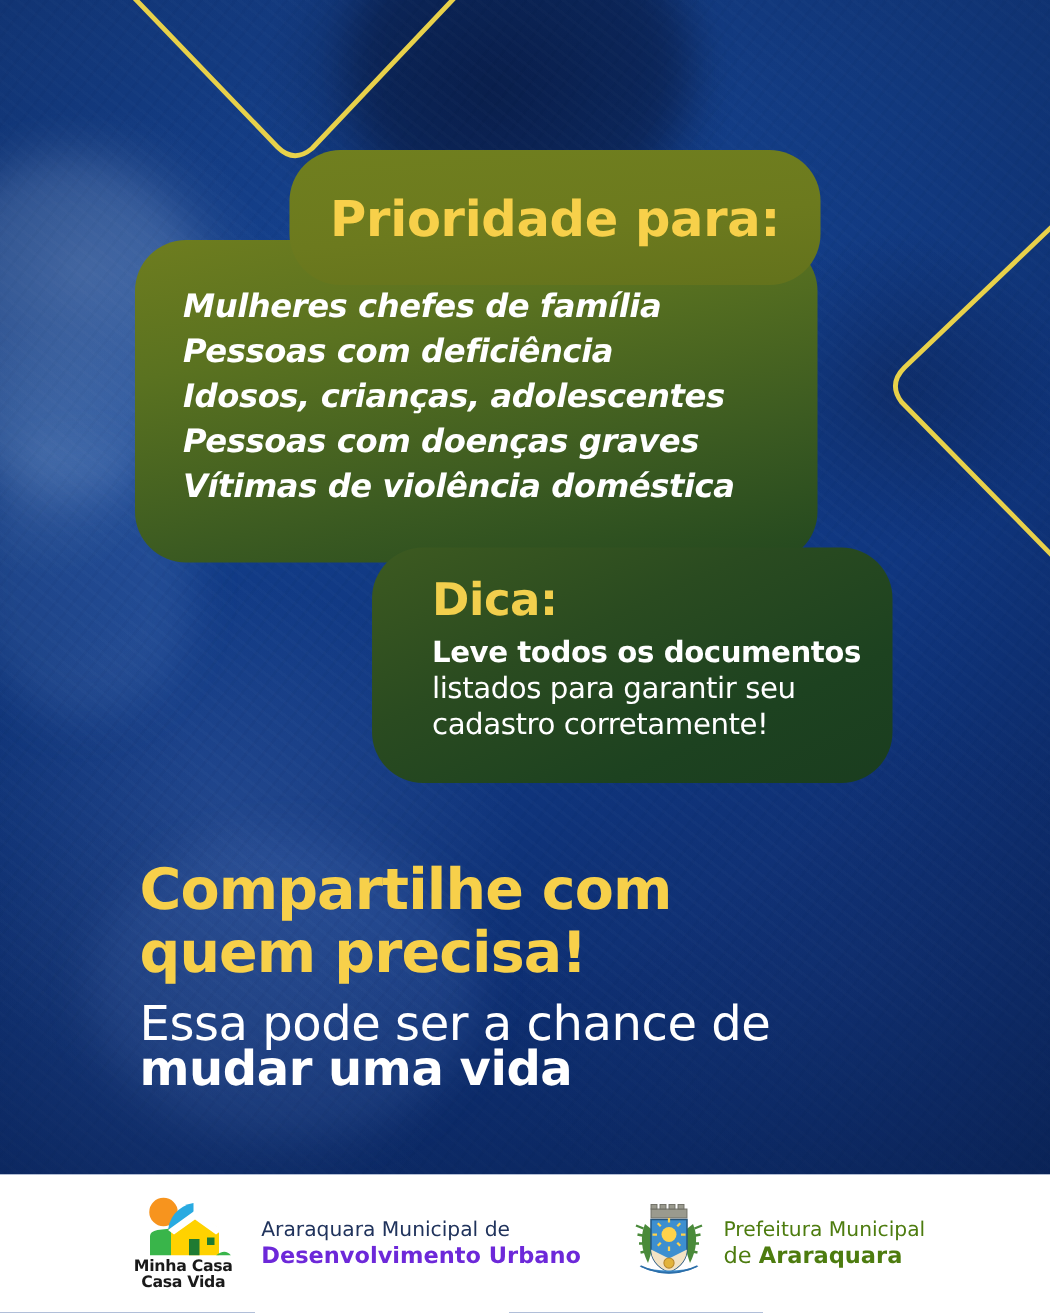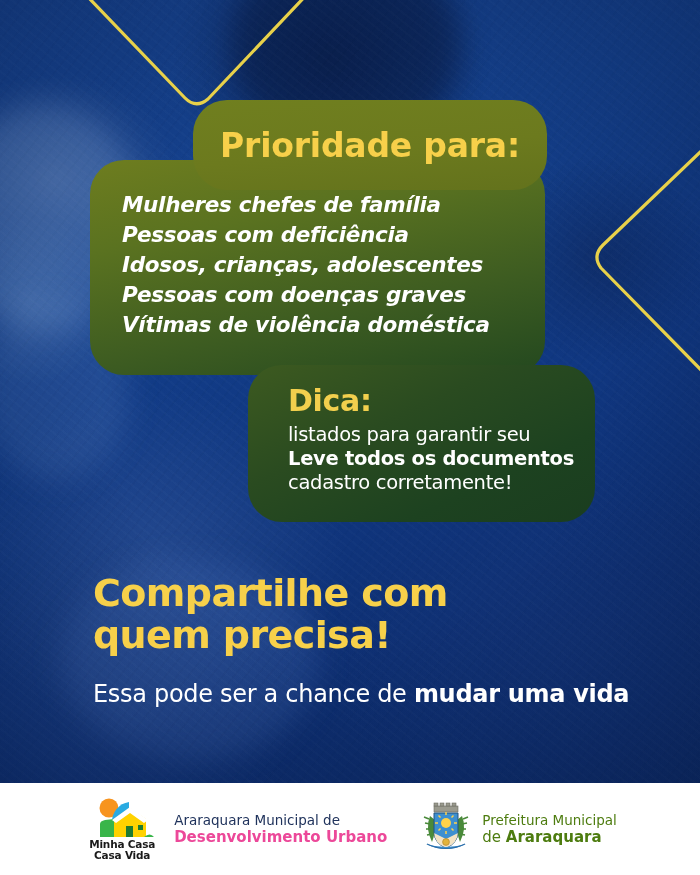--- a/index.html
+++ b/index.html
@@ -128,23 +128,23 @@
   .cta-heading{
     color:#f7d04a;
     font-size:38px;
     font-weight:bold;
     line-height:42px;
     font-family:"DejaVu Sans", sans-serif;
     letter-spacing:-.6px;
     max-width:430px;
   }
   .cta-sub{
-    margin-top:23px;
+    margin-top:11px;
     color:#ffffff;
-    font-size:24px;
+    font-size:32px;
     line-height:30px;
     font-family:"DejaVu Sans", sans-serif;
     letter-spacing:-.3px;
   }
   .cta-sub b{font-weight:bold;}
 
   
   .footer{
     position:absolute;left:0;top:783px;width:700px;height:92px;
     background:#ffffff;
@@ -166,21 +166,21 @@
     color:#1a1a1a;
     letter-spacing:-.2px;
   }
 
   .sec-text{
     font-family:"DejaVu Sans", sans-serif;
     color:#1f3864;
     line-height:17px;
   }
   .sec-l1{font-size:13.5px;font-weight:normal;color:#20335c;}
-  .sec-l2{font-size:15px;font-weight:bold;color:#ec4899;}
+  .sec-l2{font-size:15px;font-weight:bold;color:#6d28d9;}
 
   .pref-text{
     font-family:"DejaVu Sans", sans-serif;
     color:#4d7c0f;
     line-height:17px;
   }
   .pref-l1{font-size:13.5px;font-weight:normal;}
   .pref-l2{font-size:15px;}
   .pref-l2 .city{font-weight:bold;}
 </style>
@@ -212,22 +212,22 @@
     <div class="list-line">Vítimas de violência doméstica</div>
   </div>
 
   <div class="card card-title">
     <span class="title-text">Prioridade para:</span>
   </div>
 
   <div class="card card-tip">
     <div class="tip-head">Dica:</div>
     <div class="tip-body">
+      <div class="tip-line strong">Leve todos os documentos</div>
       <div class="tip-line">listados para garantir seu</div>
-      <div class="tip-line strong">Leve todos os documentos</div>
       <div class="tip-line">cadastro corretamente!</div>
     </div>
   </div>
 
   <div class="cta">
     <div class="cta-heading">Compartilhe com quem precisa!</div>
     <div class="cta-sub"><span>Essa pode ser a chance de </span><b>mudar uma vida</b></div>
   </div>
 
   <div class="footer">

